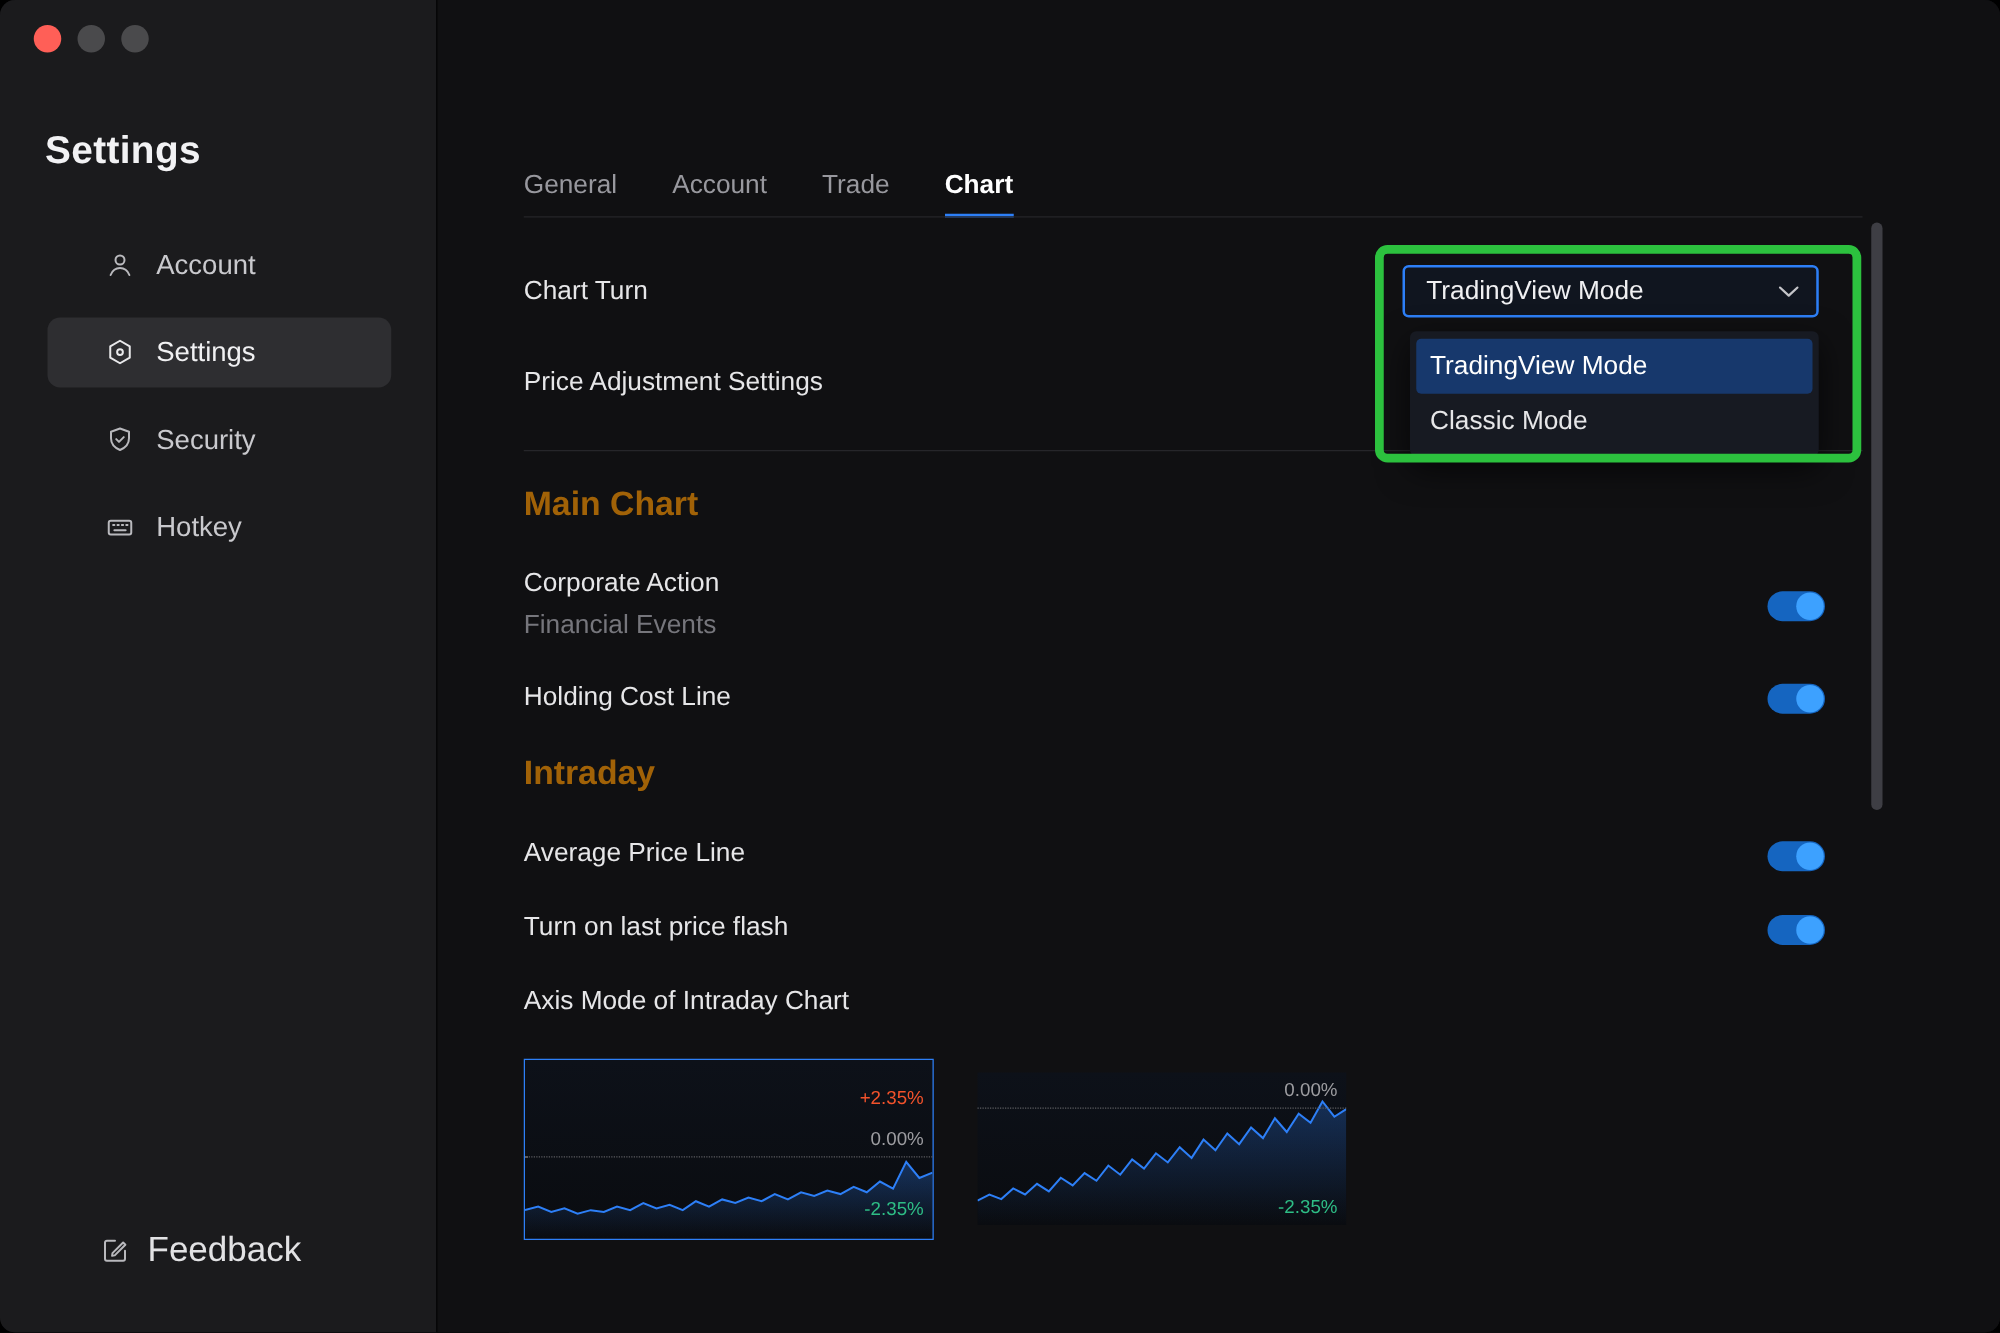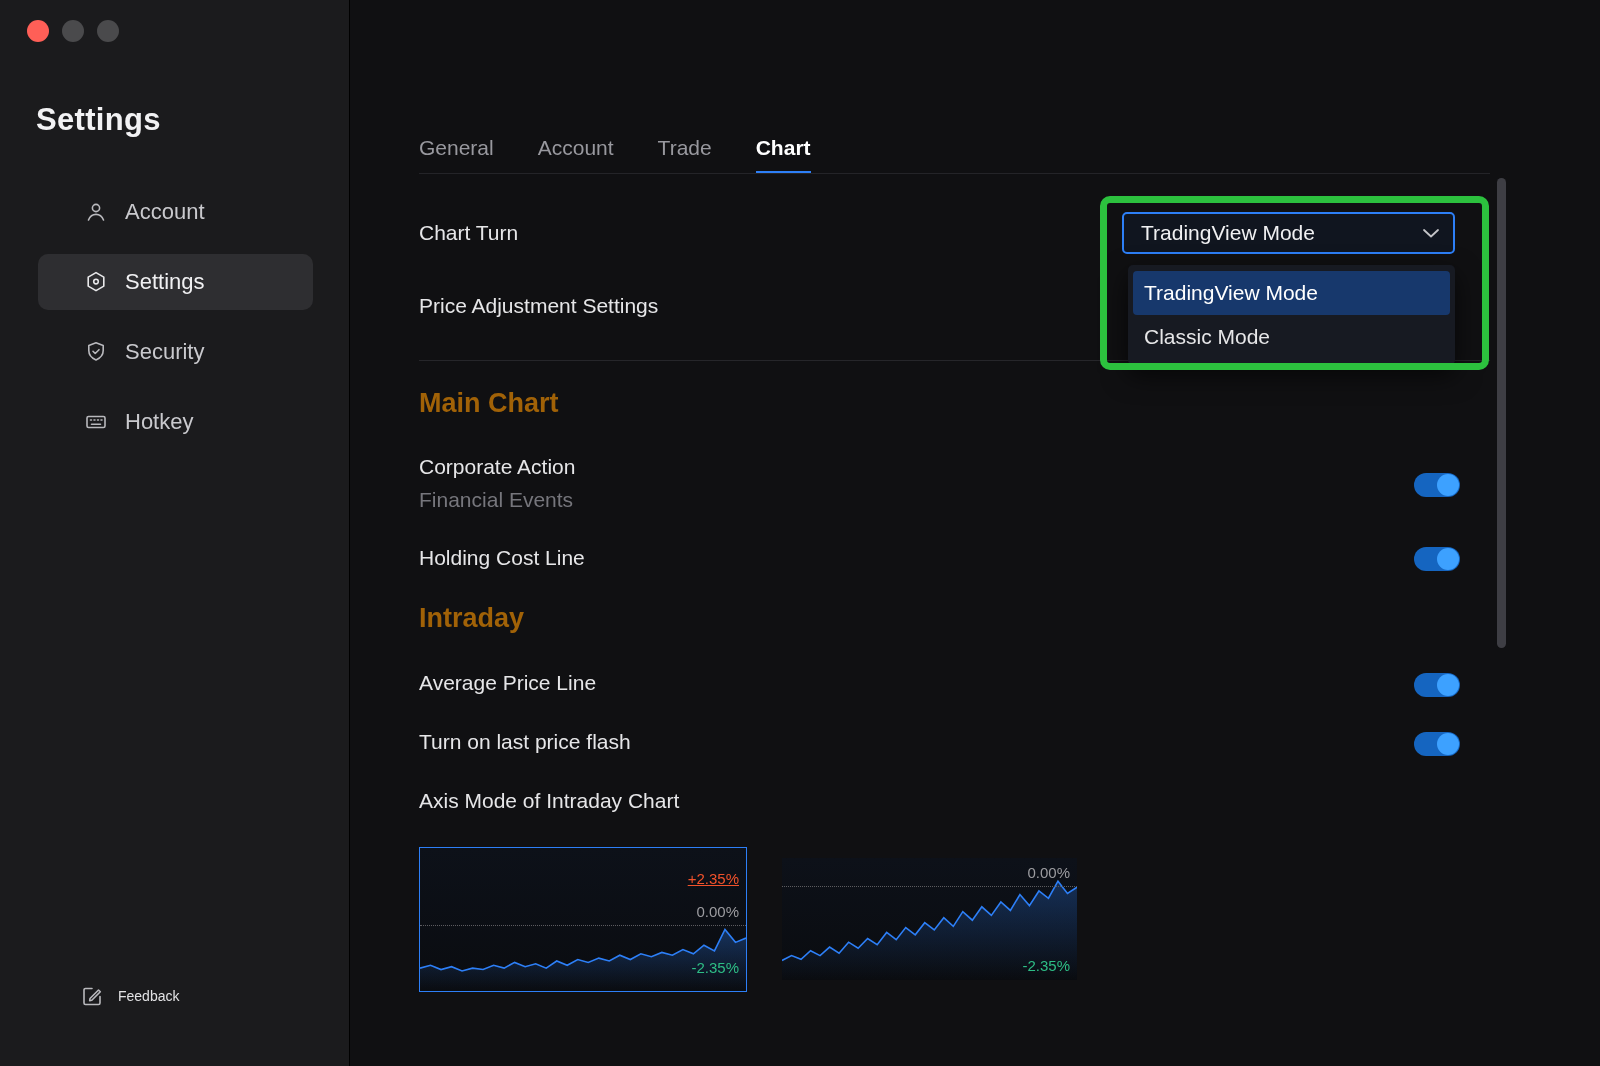--- a/index.html
+++ b/index.html
@@ -1,32 +1,32 @@
 <!DOCTYPE html>
 <html style="--accent-blue: #2D7FF7; --toggle-track: #1565C0; --toggle-knob: #3DA1FF; --annotation-green: #2CC13E; --percent-positive: #F2522B; --percent-negative: #2EBD85; --muted: #9A9A9E;"><head>
 <meta charset="utf-8">
 <style>
   * { margin:0; padding:0; box-sizing:border-box; }
   html,body { width:1600px; height:1066px; background:#000; font-family:"Liberation Sans", sans-serif; overflow:hidden; }
-  .window { position:absolute; inset:0; border-radius:0; overflow:hidden; background:#101012; }
+  .window { position:absolute; inset:0; border-radius:12px; overflow:hidden; background:#101012; }
 
   
   .sidebar { position:absolute; left:0; top:0; bottom:0; width:350px; background:#1b1b1d; border-right:1px solid #000; }
   .traffic-lights { position:absolute; left:27px; top:20px; display:flex; gap:13px; }
   .tl { width:22px; height:22px; border-radius:50%; cursor:pointer; }
   .tl.red { background:#ff5f57; }
   .tl.gray { background:#4a4a4c; }
   .sidebar-title { position:absolute; left:36px; top:102px; font-size:31px; font-weight:700; color:#f2f2f4; letter-spacing:.3px; }
   .side-nav { position:absolute; left:38px; top:184px; width:275px; }
   .side-item { display:flex; align-items:center; height:56px; margin-bottom:14px; border-radius:10px; padding-left:46px; gap:17px; color:#c9c9cd; font-size:22px; cursor:pointer; }
   .side-item.active { background:#2e2e31; color:#f0f0f2; }
   .icon { width:24px; height:24px; display:flex; align-items:center; justify-content:center; flex:0 0 auto; }
   .icon svg { width:24px; height:24px; stroke:#b9b9bd; fill:none; stroke-width:1.6; stroke-linecap:round; stroke-linejoin:round; }
   .side-item.active .icon svg { stroke:#e8e8ea; }
-  .feedback { position:absolute; left:80px; top:984px; display:flex; gap:14px; align-items:center; color:#e2e2e4; font-size:14px; cursor:pointer; }
+  .feedback { position:absolute; left:80px; top:984px; display:flex; gap:14px; align-items:center; color:#e2e2e4; font-size:28px; cursor:pointer; }
 
   
   .main { position:absolute; left:351px; top:0; right:0; bottom:0; background:#101012; }
   .tabs { position:absolute; left:68px; top:136px; display:flex; gap:44px; }
   .tab { font-size:21px; color:#98989e; padding-bottom:11px; cursor:pointer; border-bottom:3px solid transparent; }
   .tab.active { color:#ffffff; font-weight:700; border-bottom-color:var(--accent-blue,#2d7ff7); }
   .tabs-divider { position:absolute; left:68px; top:173px; width:1071px; height:1px; background:#242428; }
 
   .label { position:absolute; left:68px; font-size:21px; color:#e6e6e8; }
   #chart-mode-label { top:221px; }
@@ -61,21 +61,21 @@
   
   .chart-thumb { position:absolute; background:linear-gradient(180deg,#0d1119 0%,#0a0c10 100%); cursor:pointer; }
   #chart-thumb-left { left:68px; top:847px; width:328px; height:145px; border:1px solid var(--accent-blue,#2d7ff7); }
   #chart-thumb-right { left:431px; top:858px; width:295px; height:122px; }
   .chart-thumb svg { position:absolute; inset:0; width:100%; height:100%; }
   .zero-line { position:absolute; left:0; right:0; border-top:1px dotted #5c5c60; }
   .pct { position:absolute; right:7px; font-size:15px; }
   .pct.pos { color:var(--percent-positive,#f2522b); }
   .pct.neg { color:var(--percent-negative,#2ebd85); }
   .pct.mut { color:#9c9ca0; }
-  #chart-thumb-left .pct-top { top:22px;text-decoration:underline; }
+  #chart-thumb-left .pct-top { top:22px; }
   #chart-thumb-left .pct-mid { top:55px; }
   #chart-thumb-left .pct-bot { top:111px; }
   #chart-thumb-right .pct-top { top:6px; }
   #chart-thumb-right .pct-bot { top:99px; }
 </style>
 </head>
 <body>
 
 <div class="window">
 

